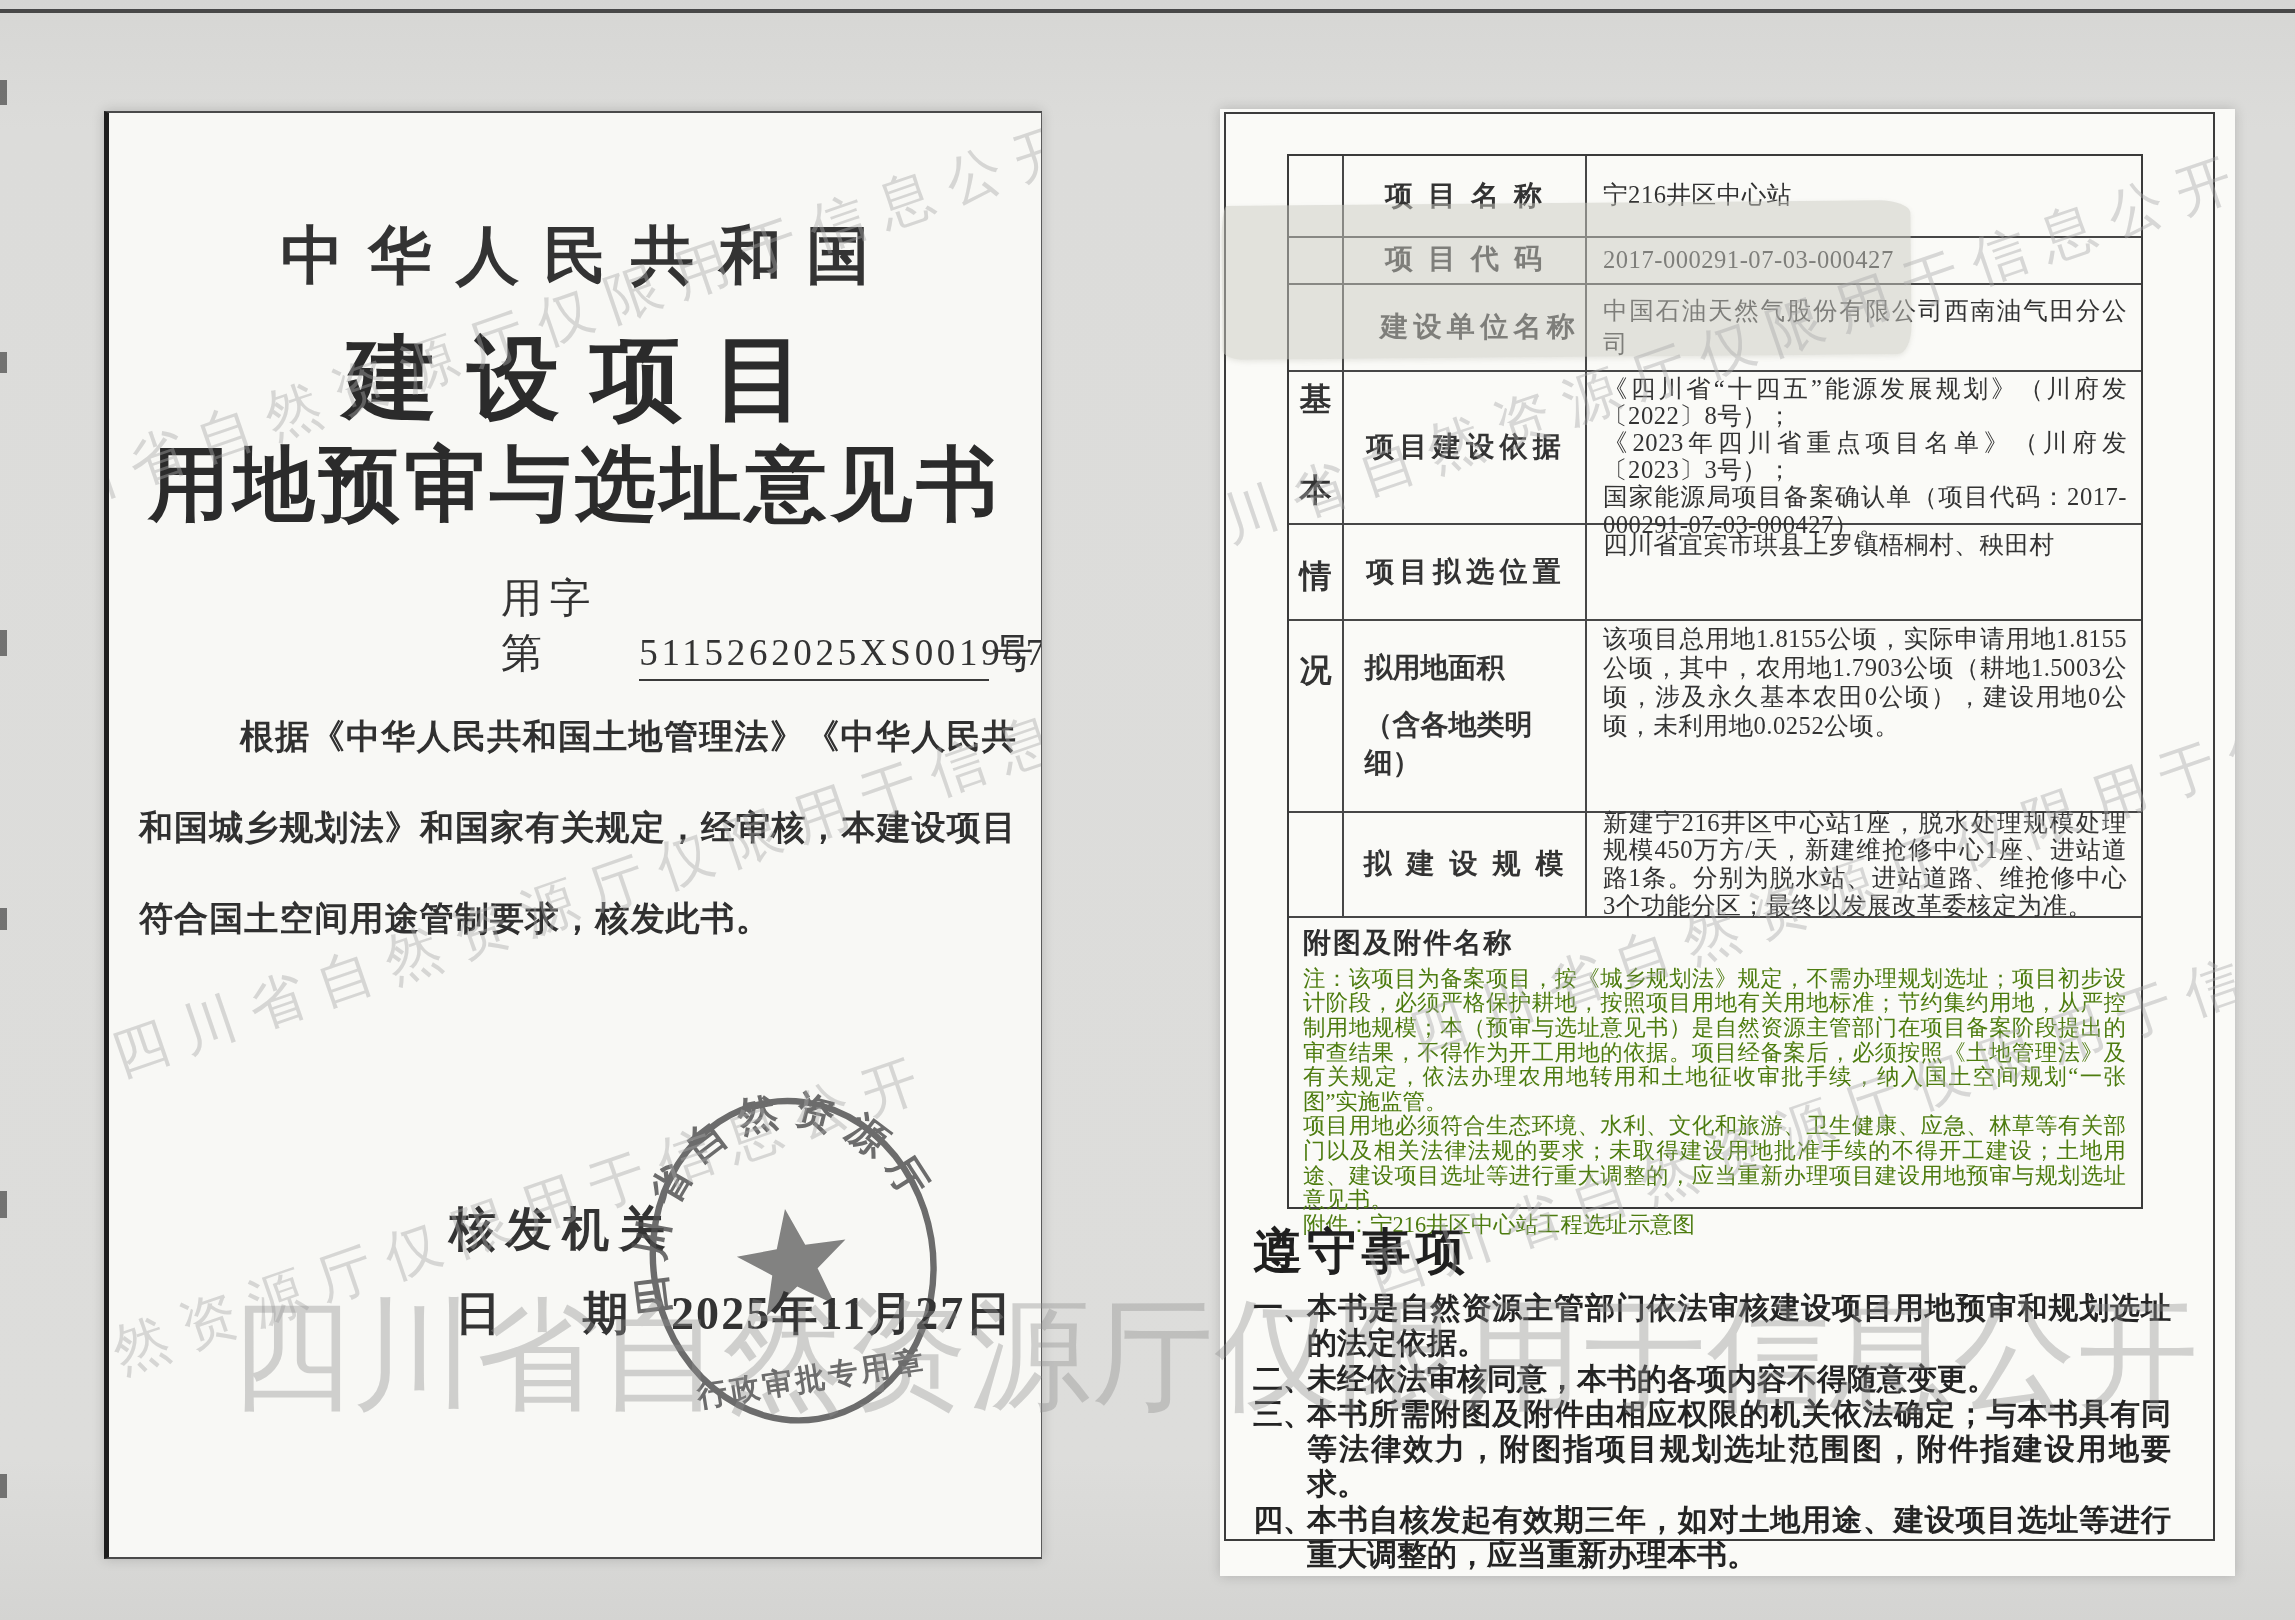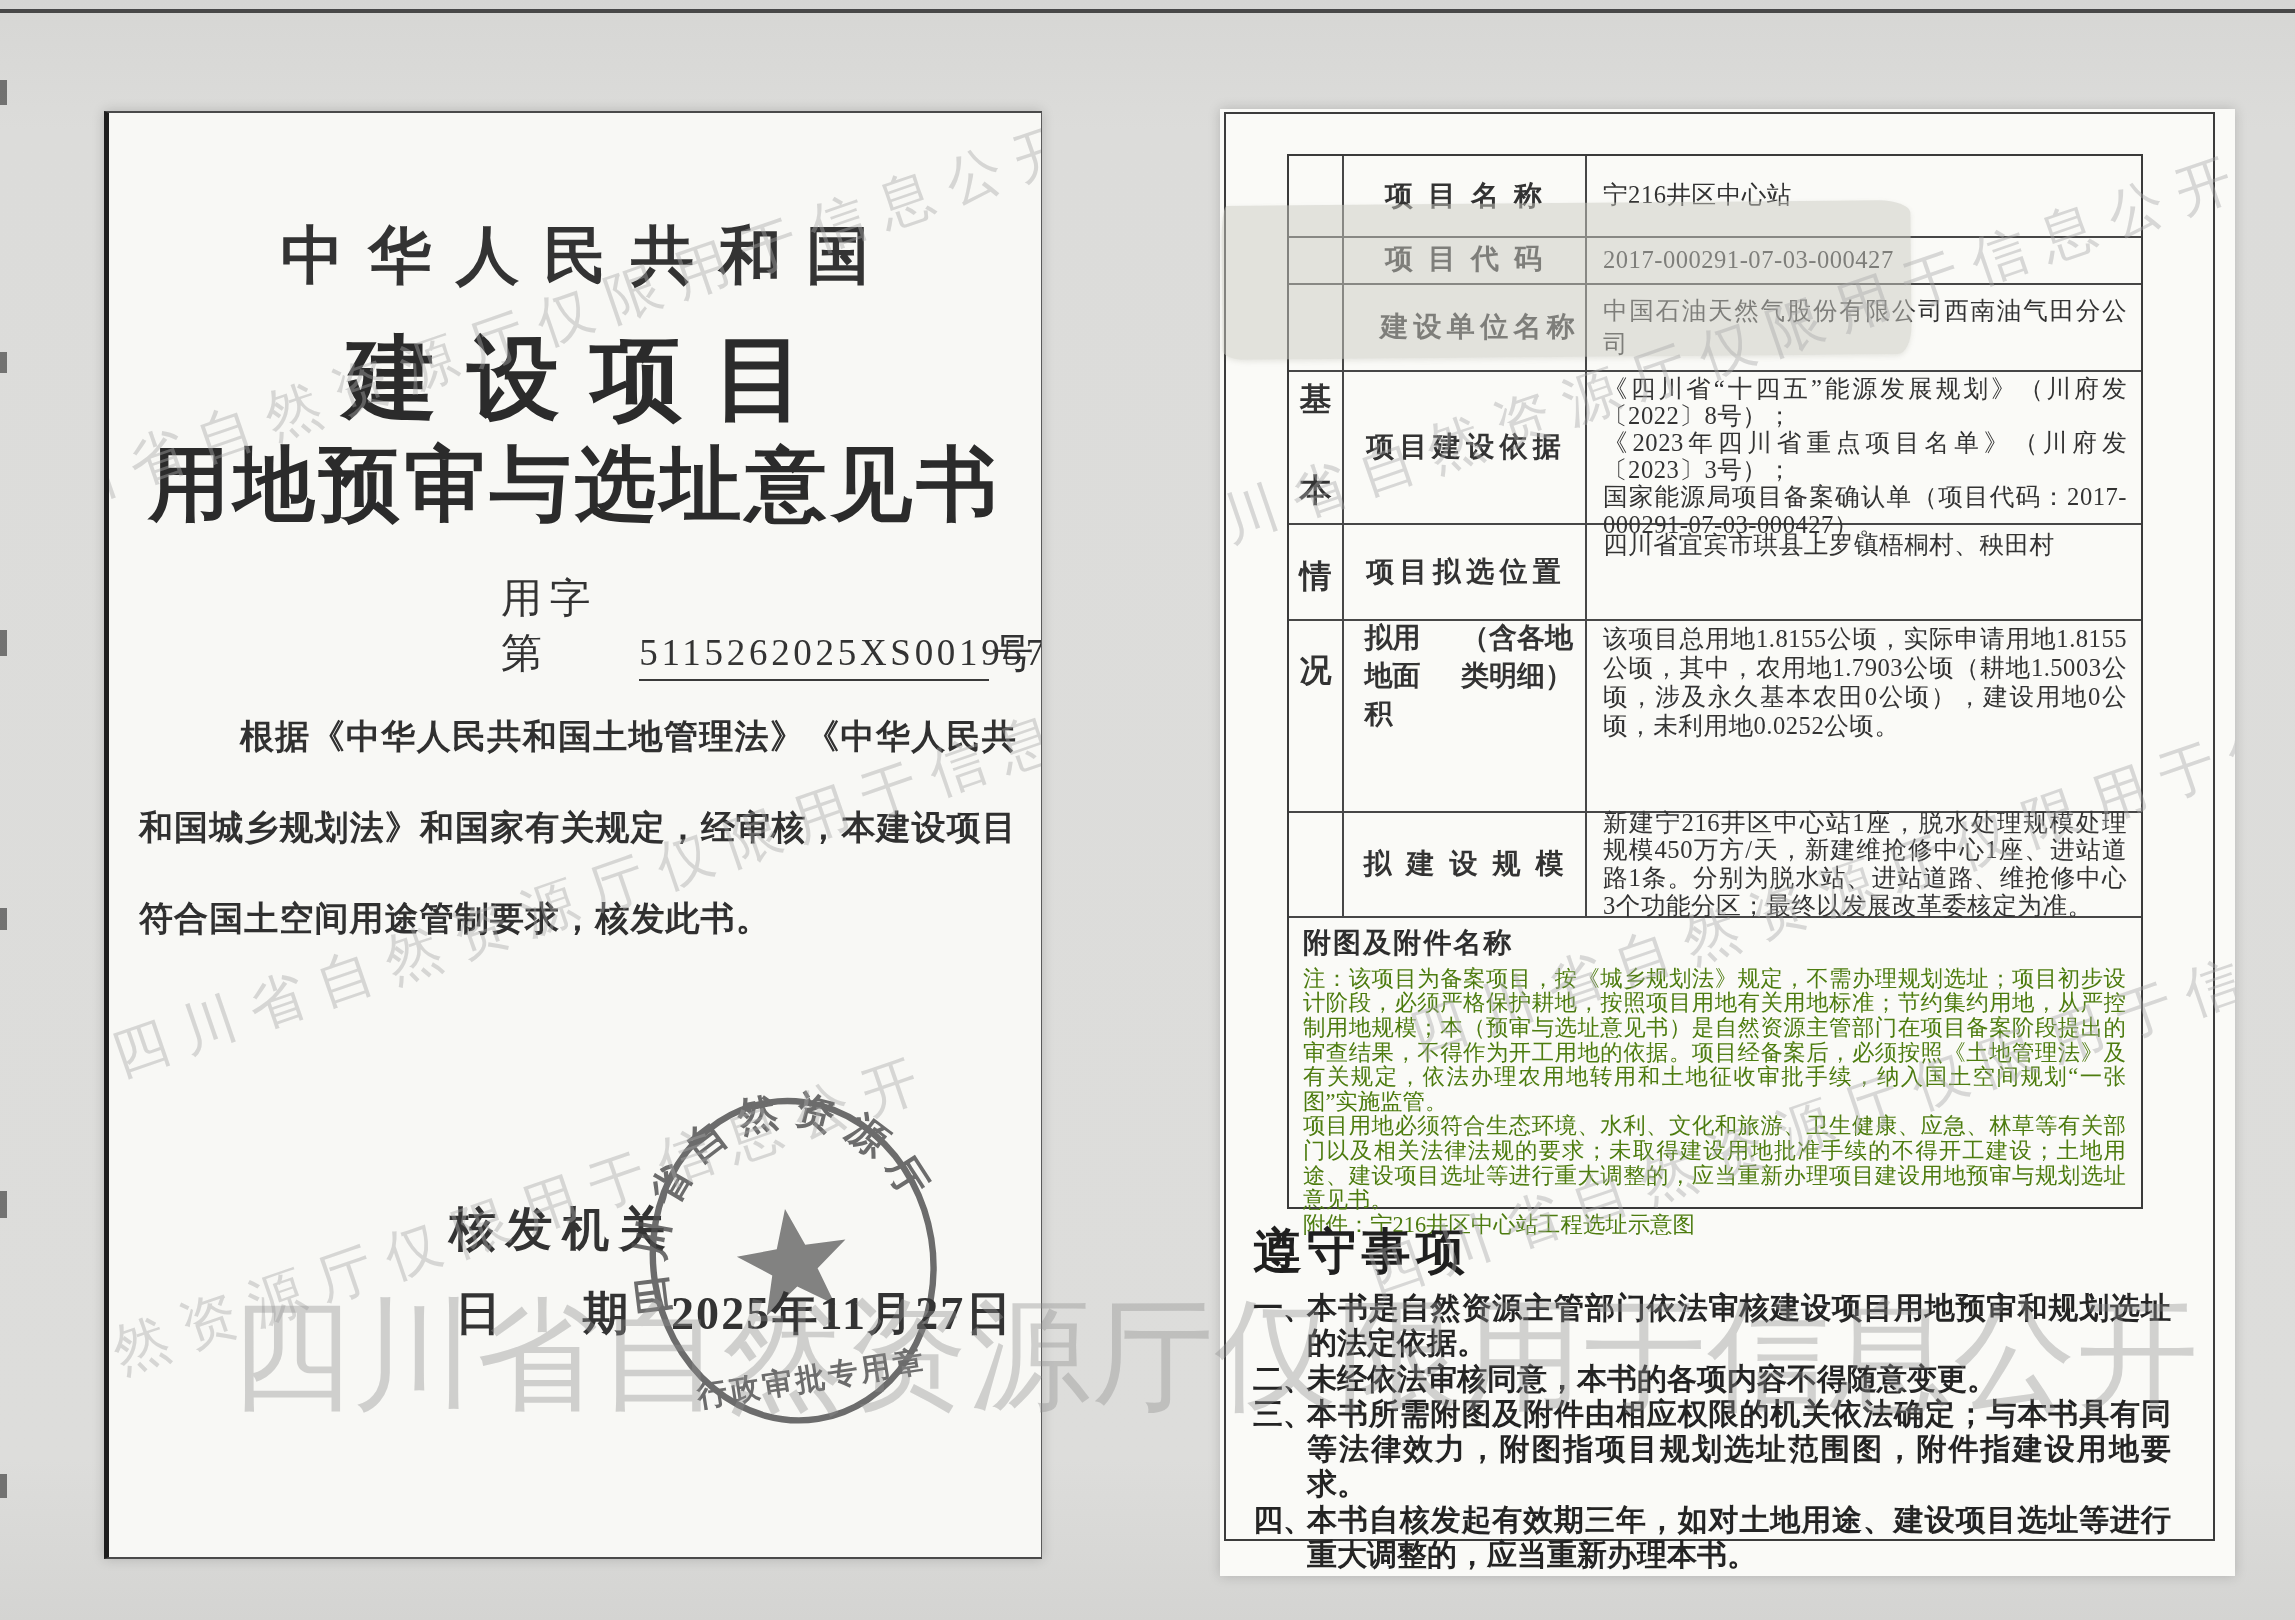--- a/index.html
+++ b/index.html
@@ -48,21 +48,21 @@
   .tbl{position:absolute;left:67px;top:45px;width:852px;height:1051px;border:2.1px solid #3a3a3a;z-index:2;}
   .hline{position:absolute;left:0;width:852px;height:1.6px;background:#474747;}
   .vline{position:absolute;top:0;width:1.6px;height:760px;background:#474747;}
   .cell{position:absolute;box-sizing:border-box;}
   .side-col{left:0;top:0;width:53px;height:760px;}
   .side-ch{position:absolute;left:0;width:53px;text-align:center;font-size:32px;font-weight:700;color:#333;}
   .lab{display:flex;align-items:center;justify-content:center;text-align:center;
        font-size:28px;font-weight:700;color:#333;}
   .ls4{letter-spacing:15px;text-indent:15px;}
   .ls6{letter-spacing:5.3px;text-indent:5.3px;}
-  .lab2{display:flex;flex-direction:row;justify-content:center;align-items:flex-start;
+  .lab2{display:flex;flex-direction:column;justify-content:center;align-items:flex-start;
         padding-left:22.4px;font-size:28px;font-weight:700;color:#333;gap:19px;}
   .val{font-size:24.6px;line-height:1.35;color:#333;letter-spacing:0.5px;padding:5.3px 13px 4.3px 18px;
        display:flex;align-items:center;white-space:pre-line;text-align:justify;}
   .val-top{align-items:flex-start;}
   .val-tight{line-height:1.1;}
   .notes-cell{left:0;top:760px;width:852px;height:291px;padding:7.5px 15px 0 14px;}
   .notes-title{font-size:28px;font-weight:800;color:#2e2e2e;letter-spacing:2.1px;}
   .notes-body{margin-top:5.3px;font-size:22.4px;line-height:24.6px;color:#4d7c0f;white-space:pre-line;text-align:justify;}
 
   

